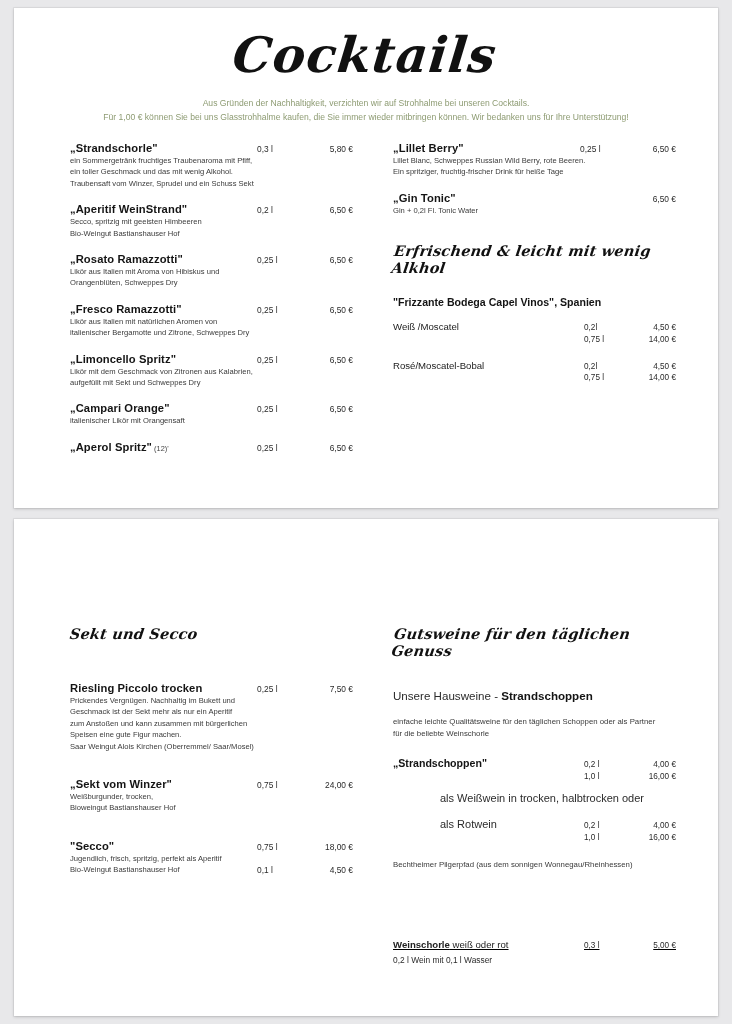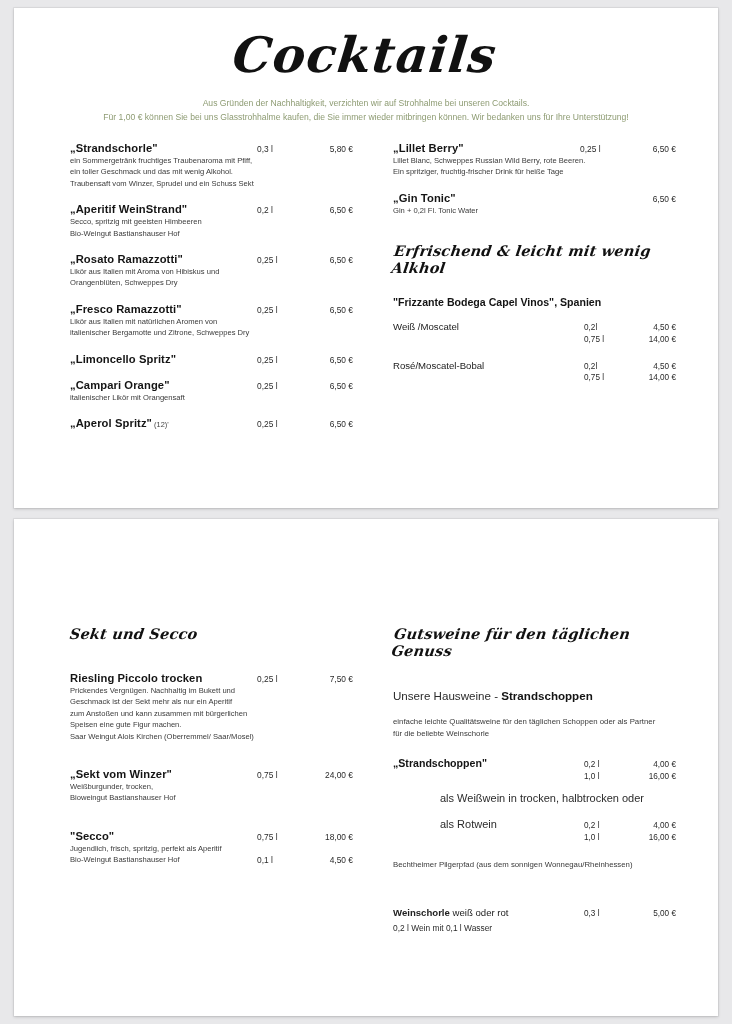--- a/index.html
+++ b/index.html
@@ -245,20 +245,21 @@
               <div class="item-price">6,50 €</div>
             </div>
             <div class="item-desc">Likör aus Italien mit natürlichen Aromen von<br>italienischer Bergamotte und Zitrone, Schweppes Dry</div>
           </div>
           <div class="item">
             <div class="item-head">
               <div class="item-name">„Limoncello Spritz"</div>
               <div class="item-size">0,25 l</div>
               <div class="item-price">6,50 €</div>
             </div>
+            <div class="item-desc">Likör mit dem Geschmack von Zitronen aus Kalabrien,<br>aufgefüllt mit Sekt und Schweppes Dry</div>
           </div>
           <div class="item">
             <div class="item-head">
               <div class="item-name">„Campari Orange"</div>
               <div class="item-size">0,25 l</div>
               <div class="item-price">6,50 €</div>
             </div>
             <div class="item-desc">italienischer Likör mit Orangensaft</div>
           </div>
           <div class="item">
@@ -310,21 +311,21 @@
     </div>
   </div>
 </div>
 
 <div class="sheet sheet-2">
   <div class="inner">
     <div class="cols-p2 p2-title-row">
 
       <div class="col col-left">
         <div class="script-head">Sekt und Secco</div>
-        <div id="p2-sekt" style="margin-top:30px;">
+        <div id="p2-sekt" style="margin-top:40px;">
             <div class="item" style="margin-bottom: 26px;">
               <div class="item-head">
                 <div class="item-name">Riesling Piccolo trocken</div>
                 <div class="item-size">0,25 l</div>
                 <div class="item-price">7,50 €</div>
               </div>
               <div class="item-desc">Prickendes Vergnügen. Nachhaltig im Bukett und<br>Geschmack ist der Sekt mehr als nur ein Aperitif<br>zum Anstoßen und kann zusammen mit bürgerlichen<br>Speisen eine gute Figur machen.<br>Saar Weingut Alois Kirchen (Oberremmel/ Saar/Mosel)</div>
             </div>
             <div class="item" style="margin-bottom: 26px;">
               <div class="item-head">
@@ -368,21 +369,21 @@
         <div class="schoppen-sub" style="margin-top:10px;">als Weißwein in trocken, halbtrocken oder</div>
 
         <div class="wine-row" style="margin-top:14px;">
           <div class="wine-name schoppen-sub">als Rotwein</div>
           <div class="wine-sizes ml">0,2 l<br>1,0 l</div>
           <div class="wine-prices ml">4,00 €<br>16,00 €</div>
         </div>
 
         <div class="footnote">Bechtheimer Pilgerpfad (aus dem sonnigen Wonnegau/Rheinhessen)</div>
 
-        <div class="wine-row" style="margin-top:38px;">
+        <div class="wine-row" style="margin-top:70px;text-decoration:underline;">
           <div class="wine-name">
             <b>Weinschorle</b><span> weiß oder rot</span>
           </div>
           <div class="wine-sizes">0,3 l</div>
           <div class="wine-prices">5,00 €</div>
         </div>
         <div class="ws-sub">0,2 l Wein mit 0,1 l Wasser</div>
       </div>
     </div>
   </div>

